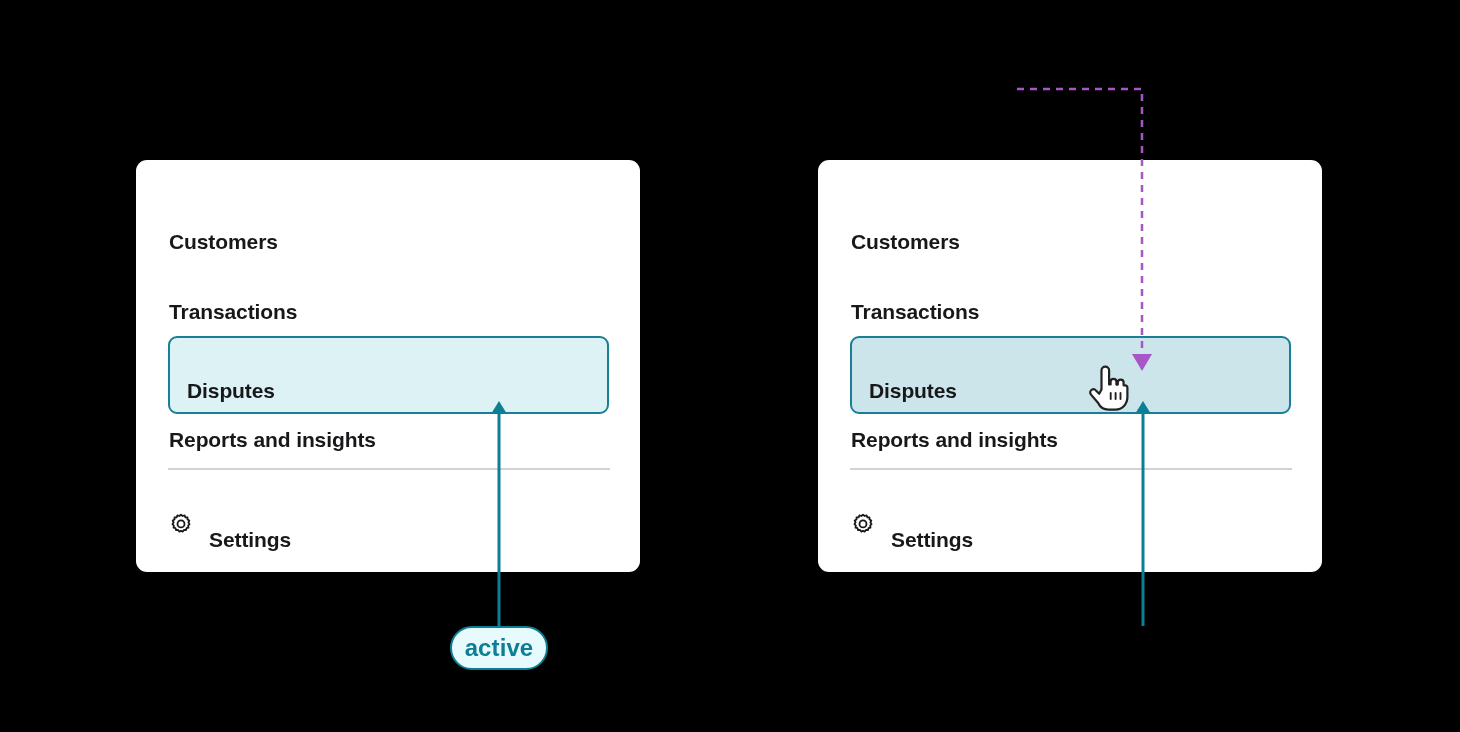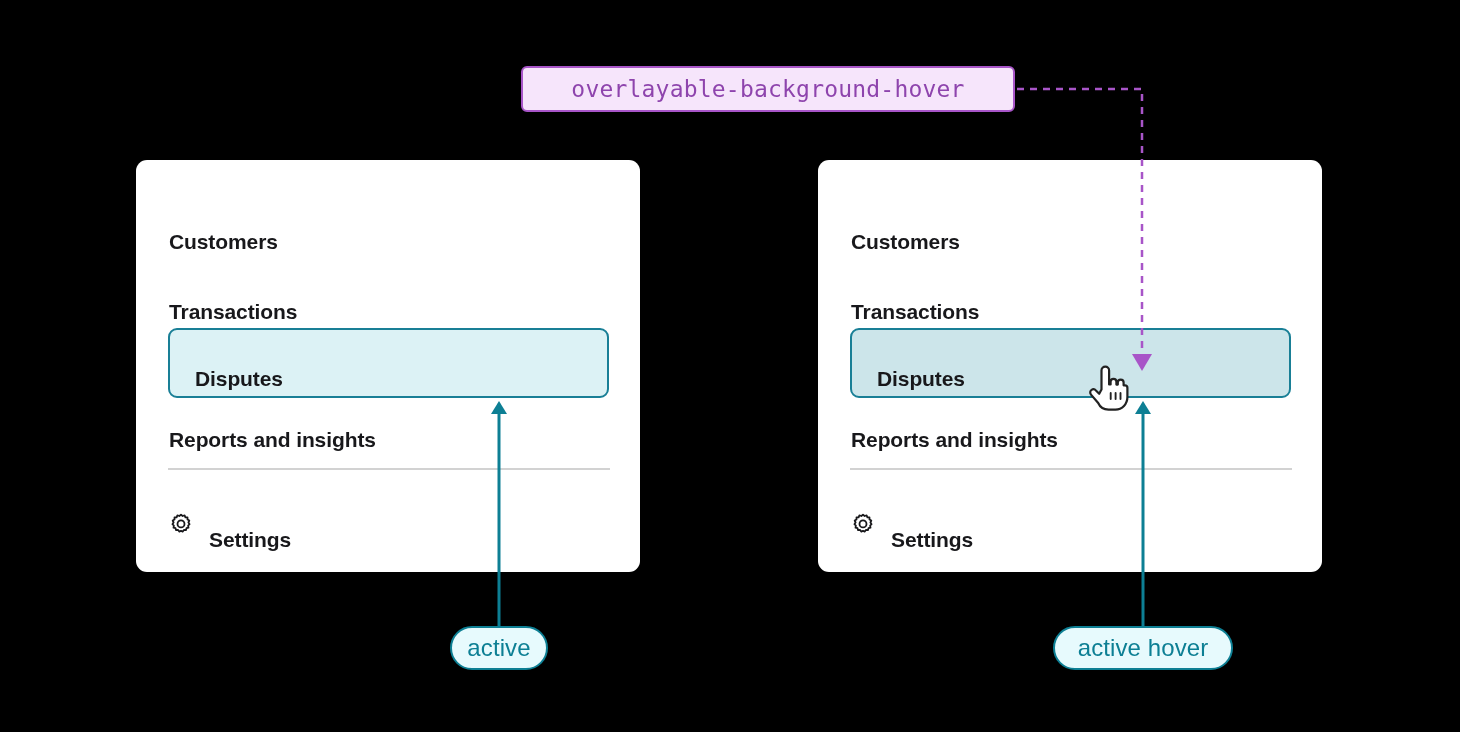--- a/index.html
+++ b/index.html
@@ -94,25 +94,25 @@
     font-weight: bold;
     color: #18181b;
     white-space: nowrap;
     letter-spacing: -0.1px;
     margin-top: 31px;
   }
 
   .menu-item.row0 { top: 46px;  }
   .menu-item.row1 { top: 116px; }
   .menu-item.row2 {            
-    top: 168px;
+    top: 176px;
     left: 32px;
     width: 441px;
-    height: 70px;
-    padding-left: 25px;
+    height: 78px;
+    padding-left: 17px;
     border-radius: 9px;
     box-sizing: border-box;
   }
   .menu-item.row2.state-active {
     background: #dcf2f5;
     border: 2px solid #197f96;
   }
   .menu-item.row2.state-hover {
     background: #cce5ea;
     border: 2px solid #197f96;
@@ -149,20 +149,21 @@
     align-items: center;
     justify-content: center;
     padding: 0 20px;
     z-index: 8;
   }
   .state-pill-label {
     font-size: 24px;
     color: #0d7f94;
     white-space: nowrap;
     letter-spacing: 0.1px;
+    font-weight: bold;
   }
   #pill-active { left: 450px; top: 626px; width: 98px; }
   #pill-hover  { left: 1053px; top: 626px; width: 180px; }
 
   
   .hand-cursor {
     position: absolute;
     left: 1085px;
     top: 363px;
     width: 44px;
@@ -180,23 +181,20 @@
     <path d="M 1017 89 L 1142 89 L 1142 353" fill="none" stroke="#a855c8" stroke-width="2.5" stroke-dasharray="7 6" stroke-linecap="butt"></path>
     <polygon points="1132,354 1152,354 1142,371" fill="#a855c8"></polygon>
 
     <line x1="499" y1="626" x2="499" y2="414" stroke="#0d7f94" stroke-width="3"></line>
     <polygon points="491,414 507,414 499,401" fill="#0d7f94"></polygon>
 
     <line x1="1143" y1="626" x2="1143" y2="414" stroke="#0d7f94" stroke-width="3"></line>
     <polygon points="1135,414 1151,414 1143,401" fill="#0d7f94"></polygon>
   </svg>
 
-  <div class="token-chip">
-    <span class="token-chip-label">overlayable-background-hover</span>
-  </div>
 
   <div class="card" id="card-active">
     <nav class="menu">
 
       <div class="menu-item row0">
         <span class="menu-item-label">Customers</span>
       </div>
 
       <div class="menu-item row1">
         <span class="menu-item-label">Transactions</span>
@@ -271,17 +269,14 @@
              L14.2 30.8 Z" fill="#ffffff" stroke="#222222" stroke-width="2.2" stroke-linejoin="round"></path>
     <line x1="25.7" y1="30.0" x2="25.7" y2="36.0" stroke="#222222" stroke-width="1.9" stroke-linecap="round"></line>
     <line x1="30.6" y1="30.0" x2="30.6" y2="36.0" stroke="#222222" stroke-width="1.9" stroke-linecap="round"></line>
     <line x1="35.5" y1="30.0" x2="35.5" y2="36.0" stroke="#222222" stroke-width="1.9" stroke-linecap="round"></line>
   </svg>
 
   <div class="state-pill" id="pill-active">
     <span class="state-pill-label">active</span>
   </div>
 
-  <div class="state-pill" id="pill-hover">
-    <span class="state-pill-label">active hover</span>
-  </div>
 
 </div>
 
 </body></html>

